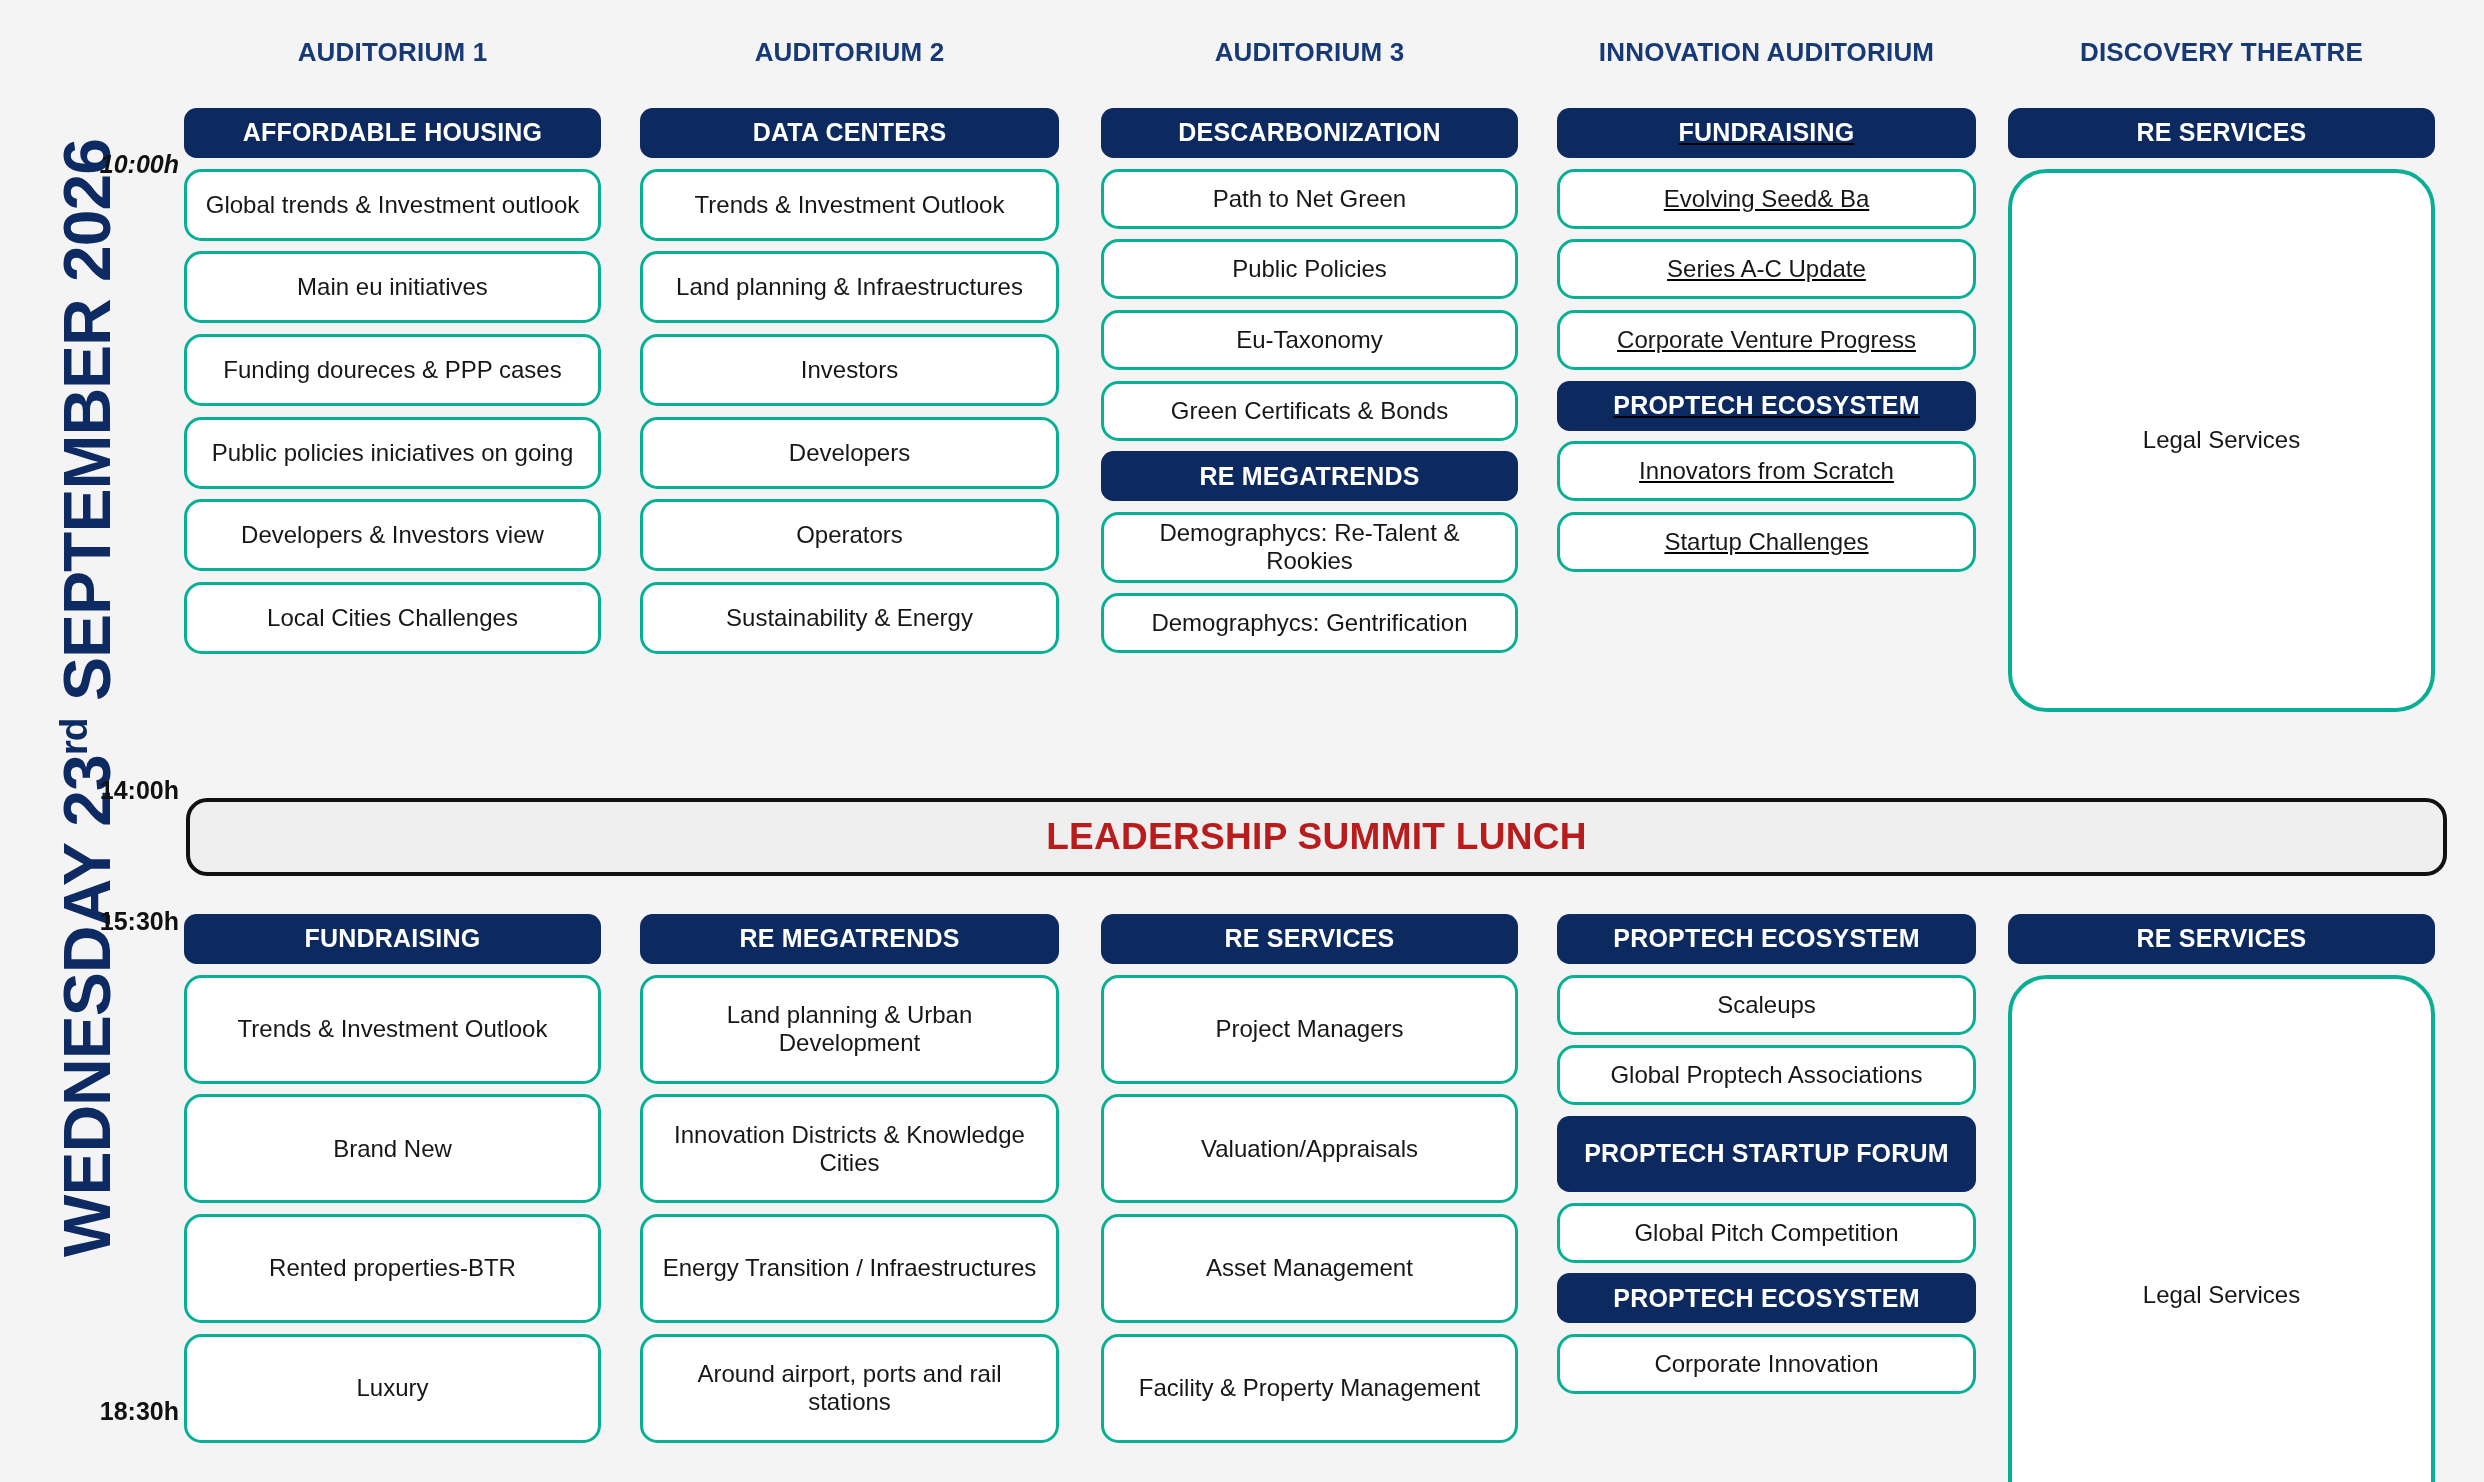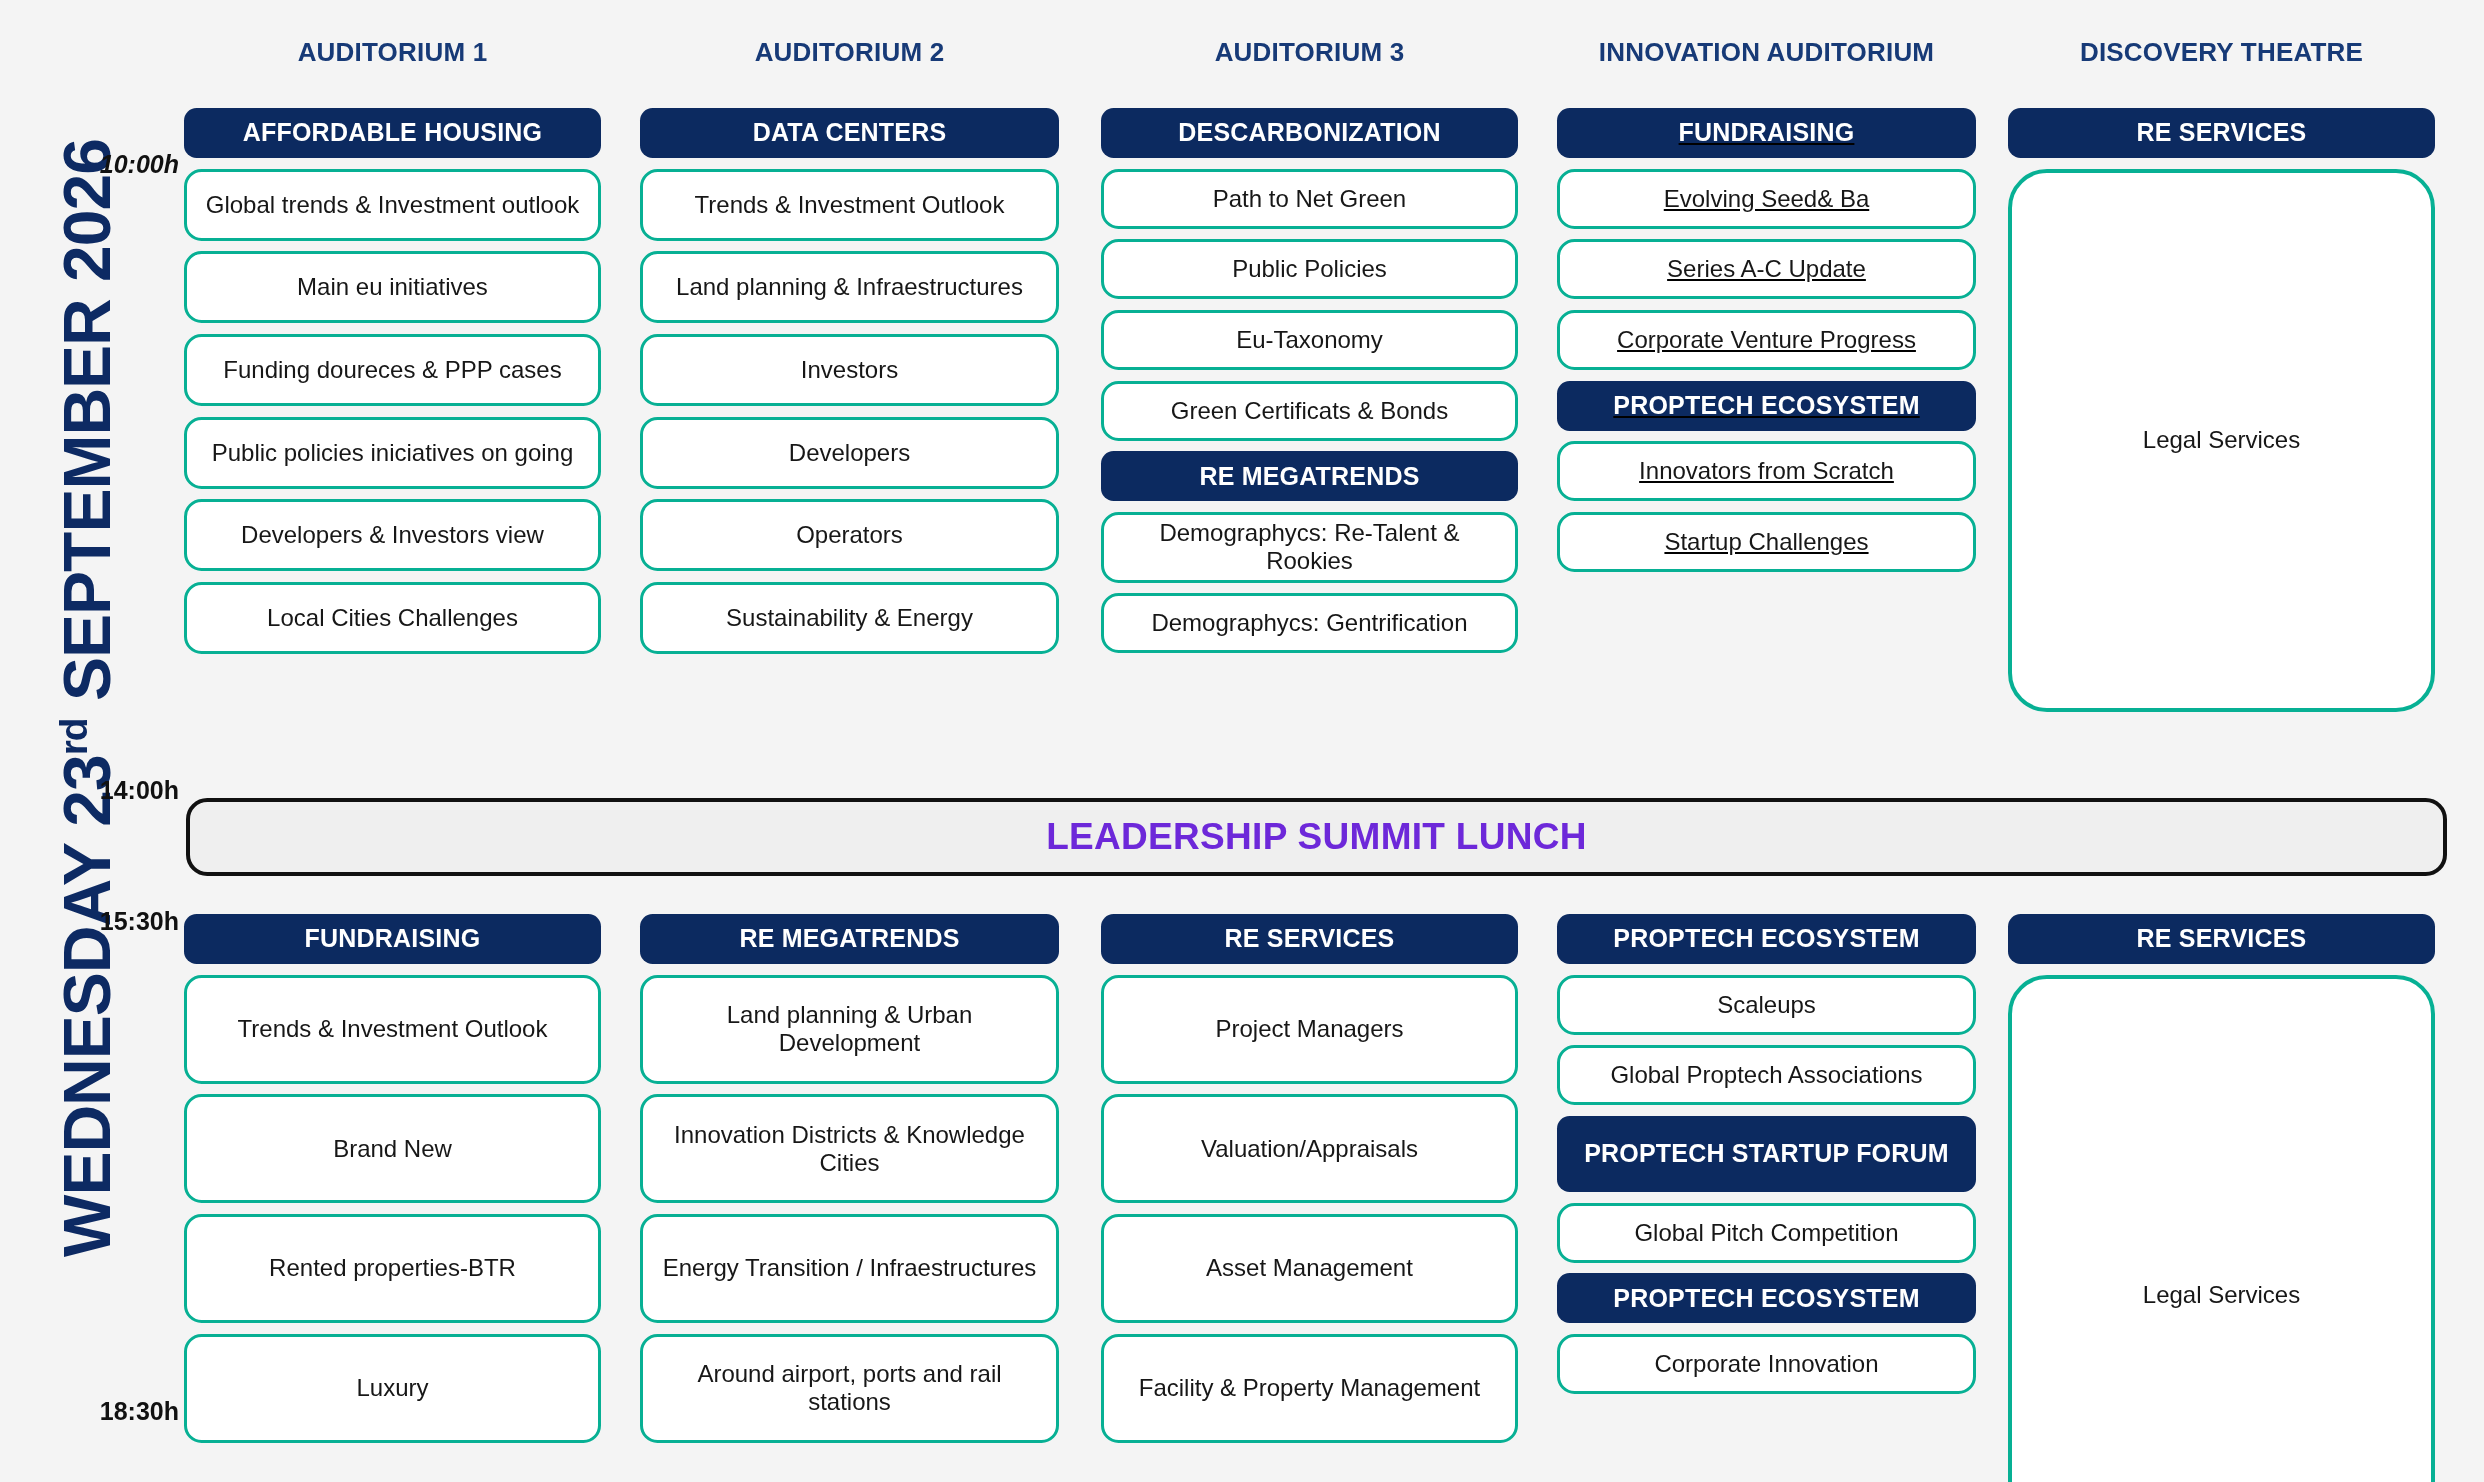--- a/index.html
+++ b/index.html
@@ -134,21 +134,21 @@
     width: 2261px;
     height: 78px;
     background: #efefef;
     border: 4.9px solid #111111;
     border-radius: 21.3px;
     display: flex;
     align-items: center;
     justify-content: center;
     font-size: 37px;
     font-weight: 800;
-    color: #6d28d9;
+    color: #b91c1c;
     letter-spacing: 0.3px;
     font-family: "Liberation Sans", sans-serif;
   }
 </style>
 </head>
 <body>
 
 <div id="agenda-root">
 
   <div class="date-rail">

